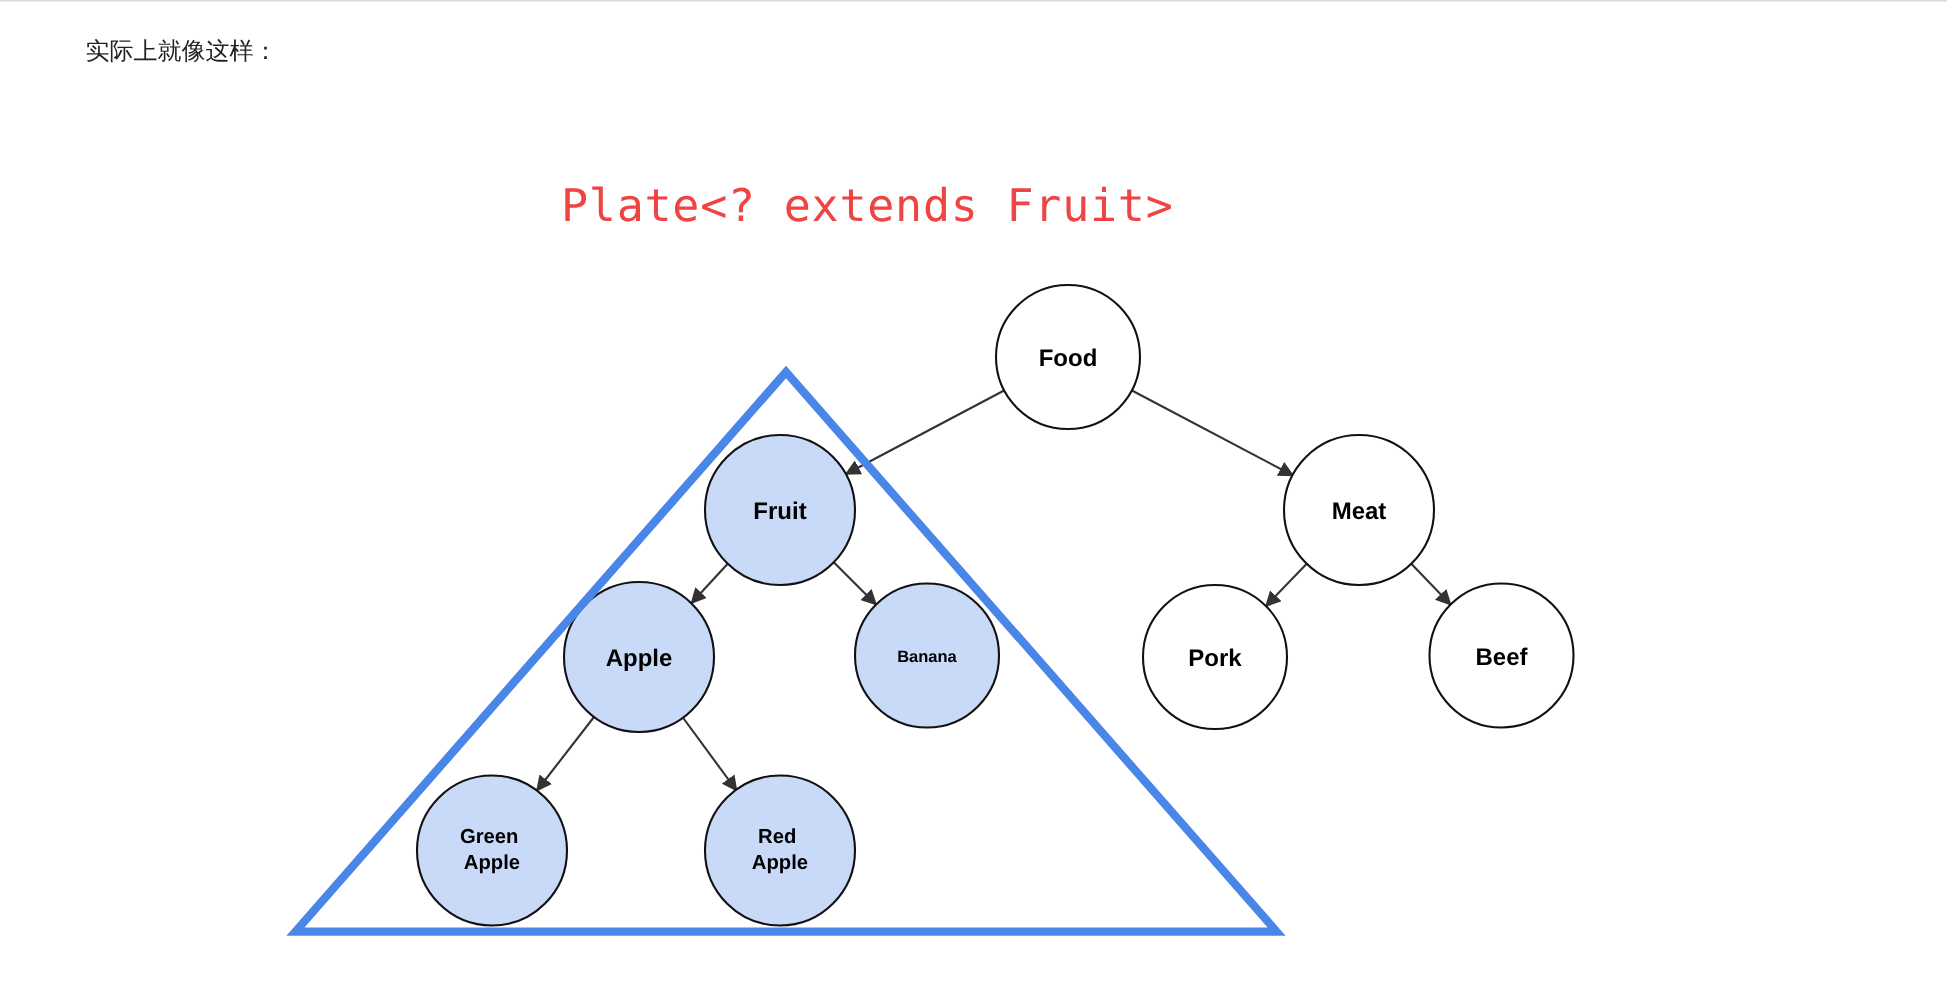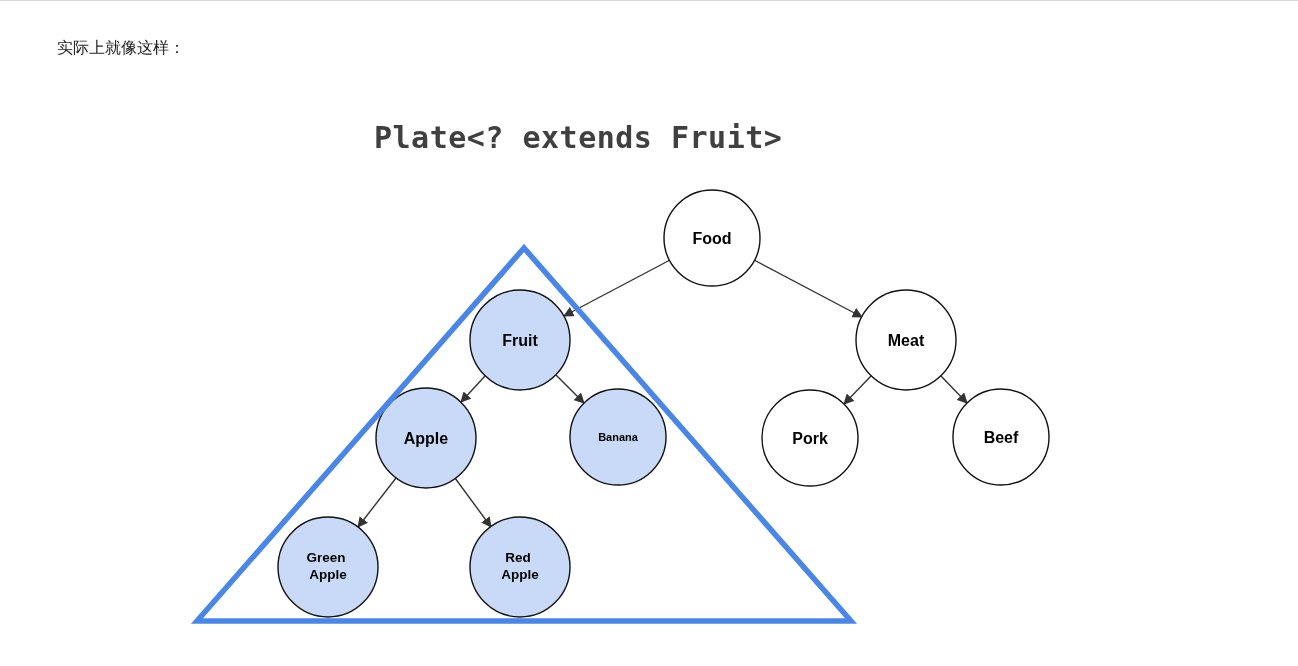--- a/index.html
+++ b/index.html
@@ -12,32 +12,32 @@
     overflow: hidden;
   }
   .top-divider {
     position: absolute;
     top: 0; left: 0;
     width: 1298px; height: 1px;
     background: #d9d9d9;
   }
   .intro {
     position: absolute;
-    left: 57px; top: 38px;
+    left: 57px; top: 24px;
     font-size: 16px;
     color: #222222;
   }
   .diagram-title {
     position: absolute;
     left: 374px; top: 120px;
     font-family: "DejaVu Sans Mono", monospace;
-    font-weight: bold;
+    font-weight: normal;
     font-size: 30px;
     letter-spacing: 0.5px;
-    color: #404040;
+    color: #ef4444;
     white-space: nowrap;
   }
   svg.tree {
     position: absolute;
     top: 0; left: 0;
   }
   .node-circle {
     stroke: #111111;
     stroke-width: 1.4;
   }

